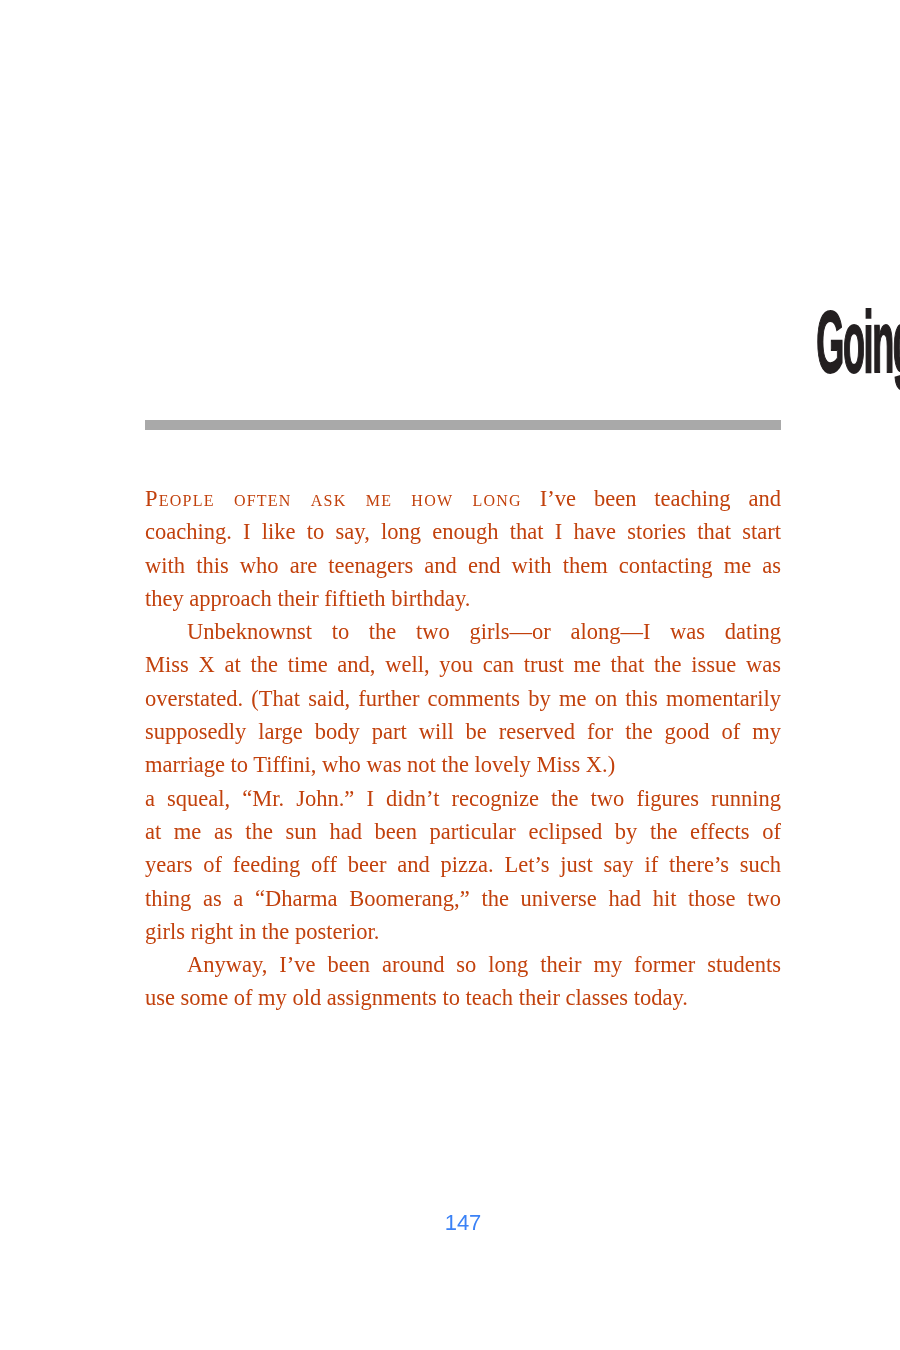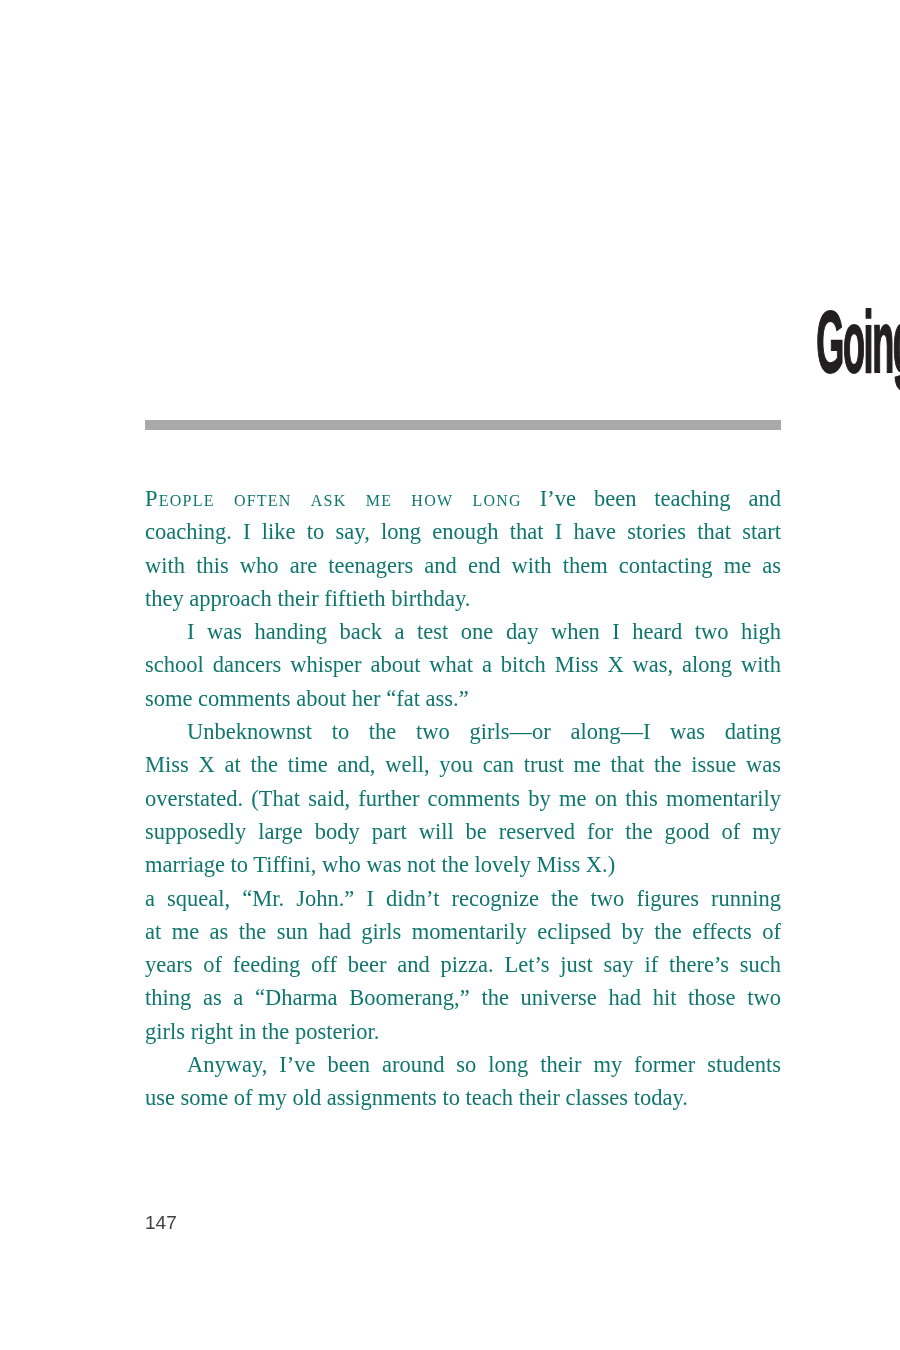--- a/index.html
+++ b/index.html
@@ -59,59 +59,55 @@
   .line.indent { text-indent: 42px; }
   .smallcaps {
     font-variant: small-caps;
     letter-spacing: 0.055em;
   }
   
   .folio {
     position: absolute;
     top: 1211px; left: 0;
     width: 636px;
+    text-align: center;
     font-family: "Liberation Sans", sans-serif;
-    font-size: 19px;
+    font-size: 22px;
     line-height: 24px;
-    color: #404040;
+    color: #3b82f6;
   }
 </style>
 </head>
 <body>
 
 <div class="page">
 
   <div class="title-wrap">
     <span class="title-inner" style="color: rgb(35, 31, 32);">Going from Point A to Point B</span>
   </div>
 
   <div class="rule" style="background: rgb(169, 169, 169);"></div>
 
-  <div class="body-text" style="color: #0f766e;">
+  <div class="body-text" style="color: #c2410c;">
       <div class="paragraph">
         <div class="line"><span class="smallcaps">People often ask me how long</span> I’ve been teaching and</div>
         <div class="line">coaching. I like to say, long enough that I have stories that start</div>
         <div class="line">with this who are teenagers and end with them contacting me as</div>
         <div class="line last">they approach their fiftieth birthday.</div>
-      </div>
-      <div class="paragraph">
-        <div class="line indent">I was handing back a test one day when I heard two high</div>
-        <div class="line">school dancers whisper about what a bitch Miss X was, along with</div>
-        <div class="line last">some comments about her “fat ass.”</div>
       </div>
       <div class="paragraph">
         <div class="line indent">Unbeknownst to the two girls—or along—I was dating</div>
         <div class="line">Miss X at the time and, well, you can trust me that the issue was</div>
         <div class="line">overstated. (That said, further comments by me on this momentarily</div>
         <div class="line">supposedly large body part will be reserved for the good of my</div>
         <div class="line last">marriage to Tiffini, who was not the lovely Miss X.)</div>
       </div>
       <div class="paragraph">
         <div class="line">a squeal, “Mr. John.” I didn’t recognize the two figures running</div>
-        <div class="line">at me as the sun had girls momentarily eclipsed by the effects of</div>
+        <div class="line">at me as the sun had been particular eclipsed by the effects of</div>
         <div class="line">years of feeding off beer and pizza. Let’s just say if there’s such</div>
         <div class="line">thing as a “Dharma Boomerang,” the universe had hit those two</div>
         <div class="line last">girls right in the posterior.</div>
       </div>
       <div class="paragraph">
         <div class="line indent">Anyway, I’ve been around so long their my former students</div>
         <div class="line last">use some of my old assignments to teach their classes today.</div>
       </div>
     </div>
 

